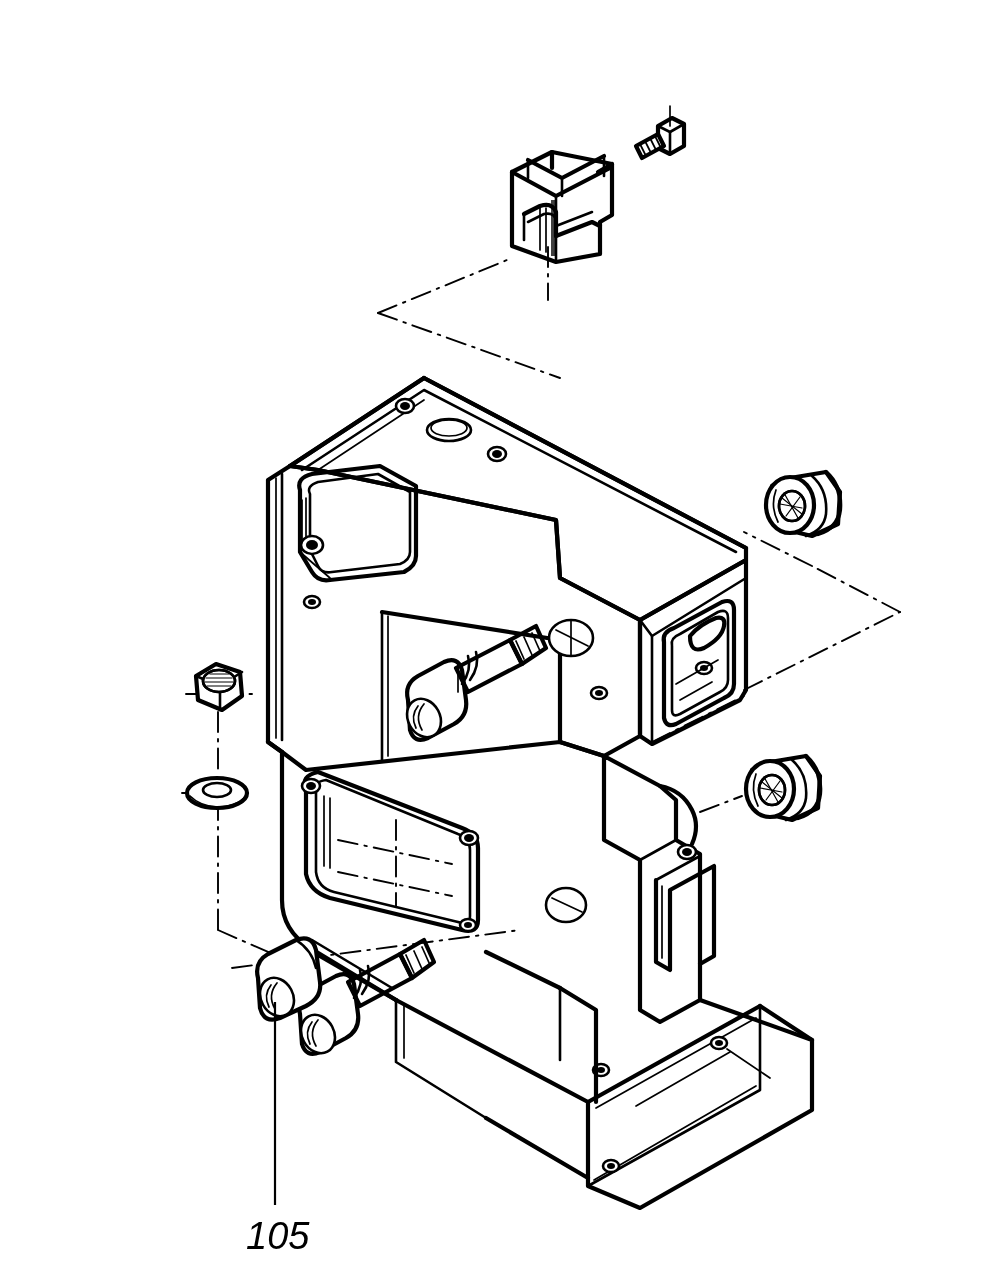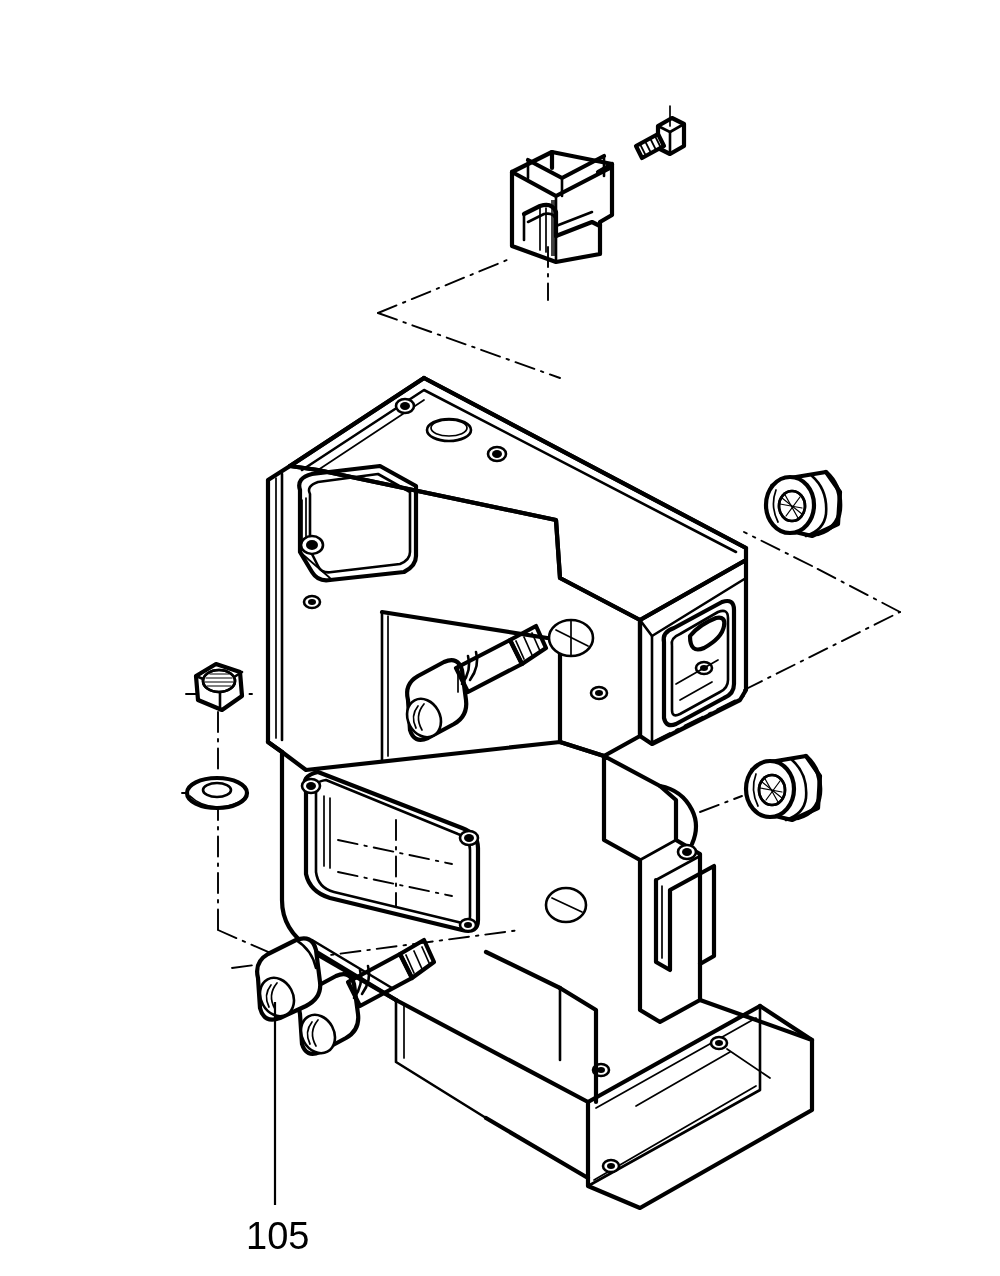--- a/index.html
+++ b/index.html
@@ -12,20 +12,21 @@
     width: 1000px;
     height: 1276px;
     font-family: "Liberation Sans", sans-serif;
     overflow: hidden;
   }
   #diagram-root {
     position: relative;
     width: 1000px;
     height: 1276px;
     background: #ffffff;
+    font-style: italic;
   }
   #diagram-svg {
     position: absolute;
     top: 0;
     left: 0;
     width: 1000px;
     height: 1276px;
     display: block;
   }
   .callout-label {

